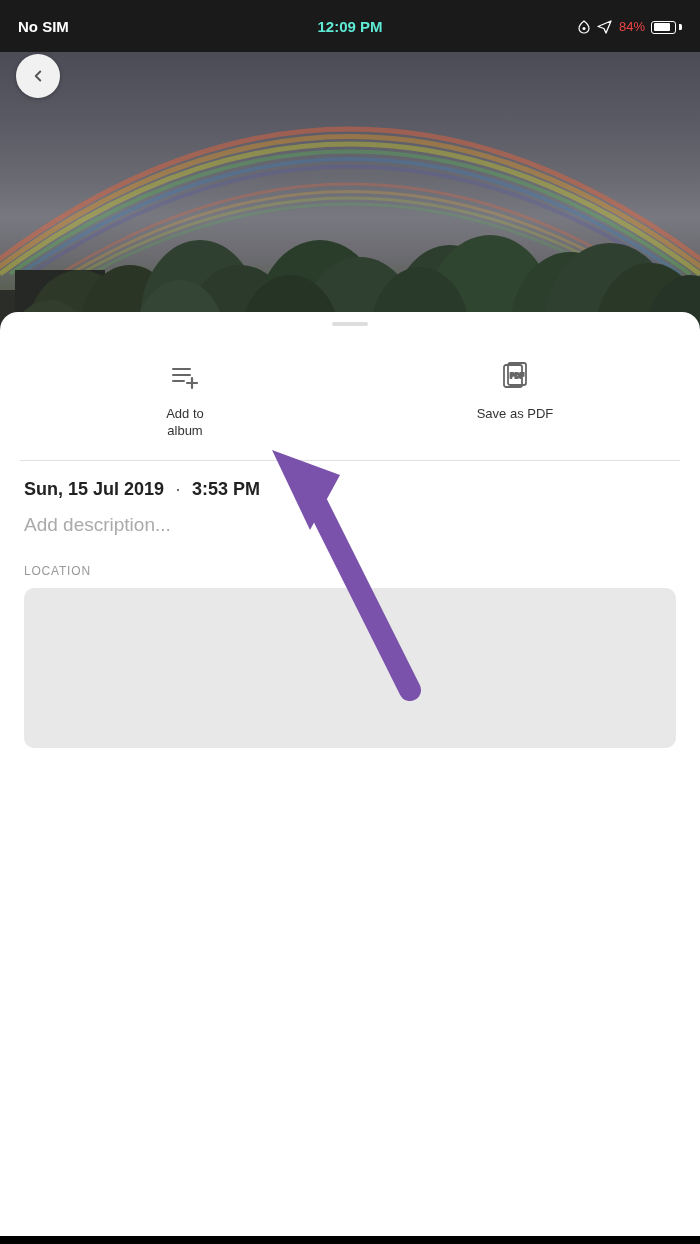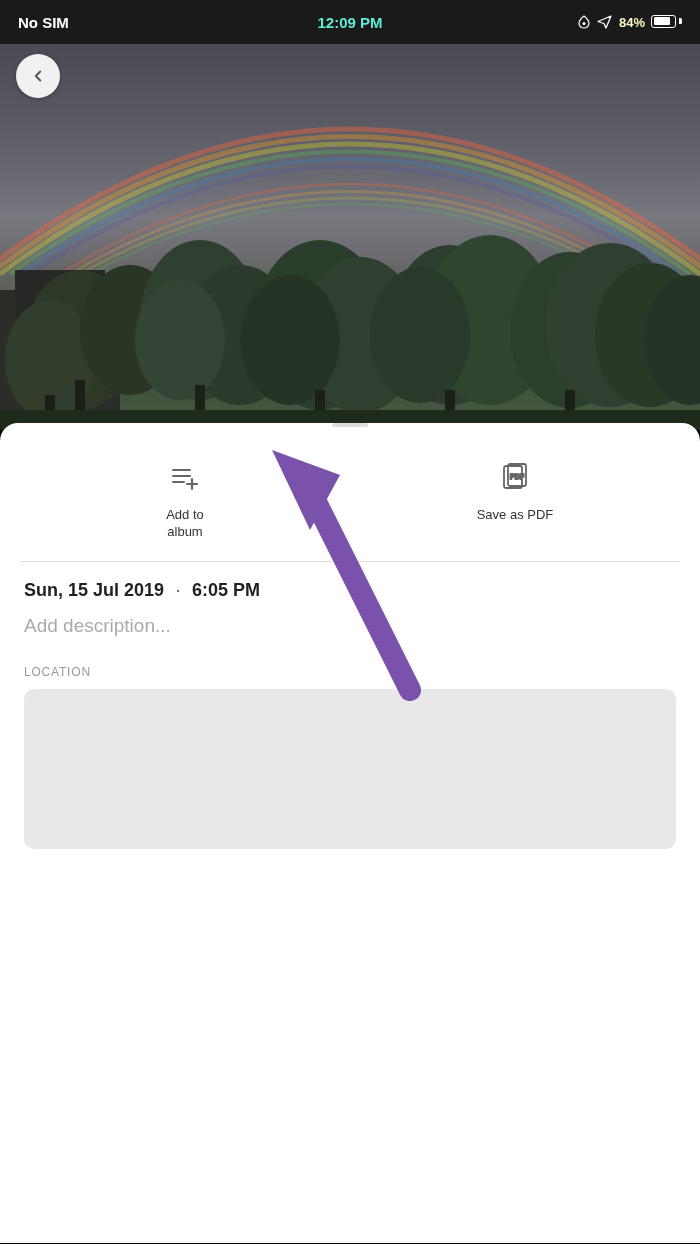--- a/index.html
+++ b/index.html
@@ -13,21 +13,21 @@
       overflow: hidden;
       position: relative;
     }
 
     
     .status-bar {
       position: absolute;
       top: 0;
       left: 0;
       right: 0;
-      height: 44px;
+      height: 52px;
       background: #1a1a1a;
       display: flex;
       align-items: center;
       justify-content: space-between;
       padding: 0 18px;
       z-index: 100;
     }
     .status-left {
       font-size: 15px;
       font-weight: 600;
@@ -36,25 +36,25 @@
     .status-center {
       font-size: 15px;
       font-weight: 600;
       color: #5eead4;
       position: absolute;
       left: 50%;
       transform: translateX(-50%);
     }
     .status-right {
       display: flex;
-      align-items: flex-start;
+      align-items: flex-end;
       gap: 6px;
-      color: #fef9c3;
+      color: #ef4444;
       font-size: 13px;
-      font-weight: 700;
+      font-weight: 400;
     }
     .battery-icon {
       display: flex;
       align-items: center;
       gap: 2px;
     }
     .battery-body {
       width: 25px;
       height: 13px;
       border: 1.5px solid #fff;
@@ -111,27 +111,28 @@
       fill: none;
       stroke: #555;
       stroke-width: 2.5;
       stroke-linecap: round;
       stroke-linejoin: round;
     }
 
     
     .bottom-sheet {
       position: absolute;
-      bottom: 1px;
+      bottom: 8px;
       left: 0;
       right: 0;
-      height: 820px;
+      height: 924px;
       background: #fff;
       border-radius: 18px 18px 0 0;
       z-index: 60;
+      padding-top: 10px;
     }
 
     .drag-handle {
       width: 36px;
       height: 4px;
       background: #ddd;
       border-radius: 2px;
       margin: 0 auto 18px auto;
     }
 
@@ -352,21 +353,21 @@
       </div>
       <span class="action-label">Save as PDF</span>
     </div>
 
   </div>
 
   <div class="divider"></div>
 
   <div class="meta-section">
     <div class="photo-date">
-      <span>Sun, 15 Jul 2019</span><span class="dot"> · </span><span>6:05 PM</span>
+      <span>Sun, 15 Jul 2019</span><span class="dot"> · </span><span>3:53 PM</span>
     </div>
     <div class="add-description">Add description...</div>
   </div>
 
   <div class="location-section">
     <div class="location-label">LOCATION</div>
     <div class="location-map"></div>
   </div>
 
 </div>

